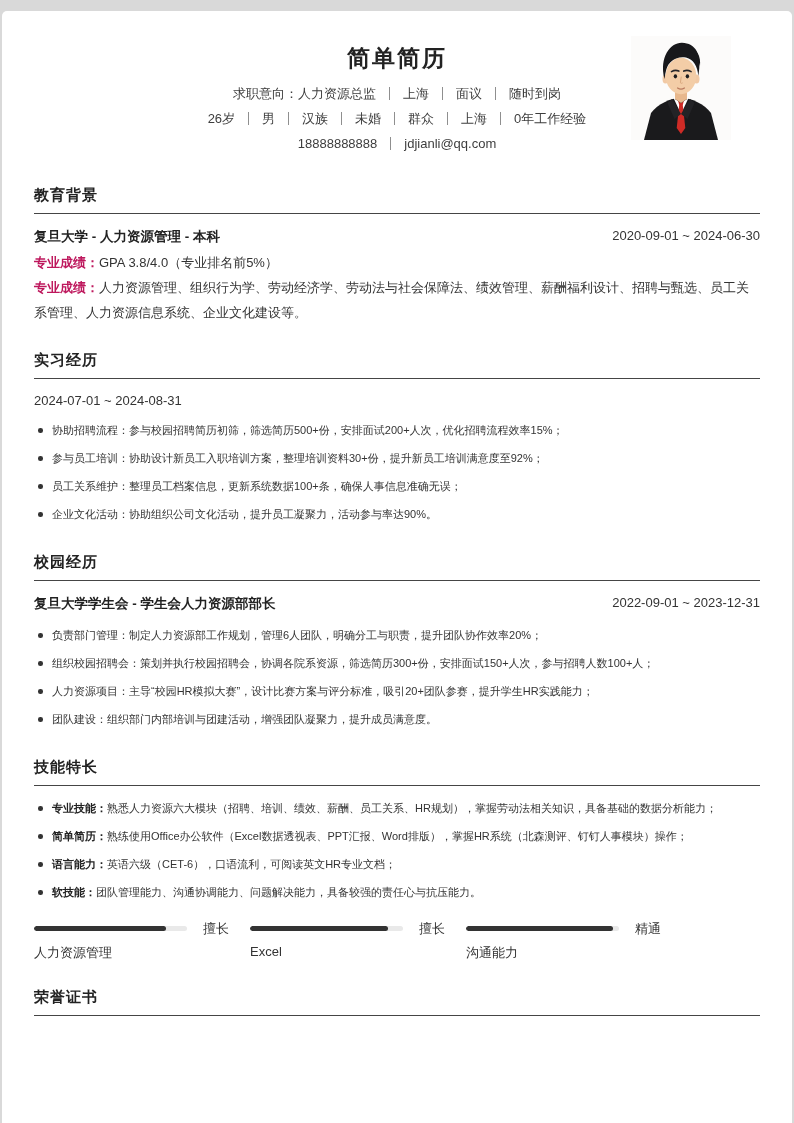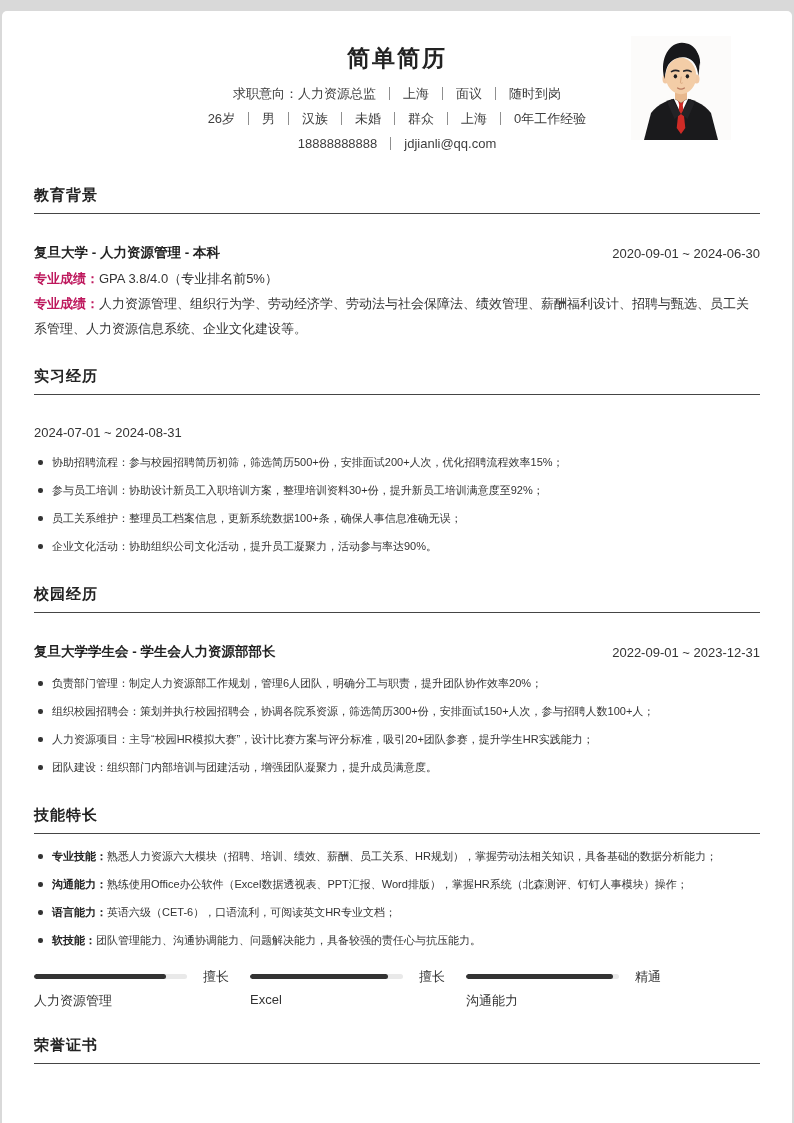--- a/index.html
+++ b/index.html
@@ -45,22 +45,22 @@
   
   .section { margin: 26px 32px 0; }
   .section.first { margin-top: 35px; }
   .sec-head {
     font-size: 15px; font-weight: bold; color: #222;
     padding-bottom: 8px;
     border-bottom: 1px solid #454545;
     letter-spacing: 1px;
   }
   .entry {
-    display: flex; justify-content: space-between; align-items: center;
-    margin-top: 30px;
+    display: flex; justify-content: space-between; align-items: flex-start;
+    margin-top: 14px;
     font-size: 13.5px; font-weight: bold; color: #222;
   }
   .entry .date { font-weight: normal; font-size: 13px; color: #333; }
   .details { margin-top: 4px; }
   .details p { margin: 0; font-size: 13px; color: #333; line-height: 25px; }
   .details .lbl { font-weight: bold; color: #be185d; margin-top: 8px; }
   ul.bullets { margin: 10px 0 0; padding: 0; list-style: none; }
   ul.bullets li {
     position: relative; padding-left: 18px;
     font-size: 11px; color: #333; line-height: 25px;
@@ -194,21 +194,21 @@
       <li>组织校园招聘会：策划并执行校园招聘会，协调各院系资源，筛选简历300+份，安排面试150+人次，参与招聘人数100+人；</li>
       <li>人力资源项目：主导“校园HR模拟大赛”，设计比赛方案与评分标准，吸引20+团队参赛，提升学生HR实践能力；</li>
       <li>团队建设：组织部门内部培训与团建活动，增强团队凝聚力，提升成员满意度。</li>
     </ul>
   </div>
 
   <div class="section">
     <div class="sec-head">技能特长</div>
     <ul class="bullets">
       <li><span class="blbl">专业技能：</span><span>熟悉人力资源六大模块（招聘、培训、绩效、薪酬、员工关系、HR规划），掌握劳动法相关知识，具备基础的数据分析能力；</span></li>
-      <li><span class="blbl">沟通能力：</span><span>熟练使用Office办公软件（Excel数据透视表、PPT汇报、Word排版），掌握HR系统（北森测评、钉钉人事模块）操作；</span></li>
+      <li><span class="blbl">简单简历：</span><span>熟练使用Office办公软件（Excel数据透视表、PPT汇报、Word排版），掌握HR系统（北森测评、钉钉人事模块）操作；</span></li>
       <li><span class="blbl">语言能力：</span><span>英语六级（CET-6），口语流利，可阅读英文HR专业文档；</span></li>
       <li><span class="blbl">软技能：</span><span>团队管理能力、沟通协调能力、问题解决能力，具备较强的责任心与抗压能力。</span></li>
     </ul>
 
     <div class="skill-grid">
       <div class="skill">
         <div class="bar-row">
           <div class="track">
               <div class="fill" style="width: 86%;"></div>
             </div>

